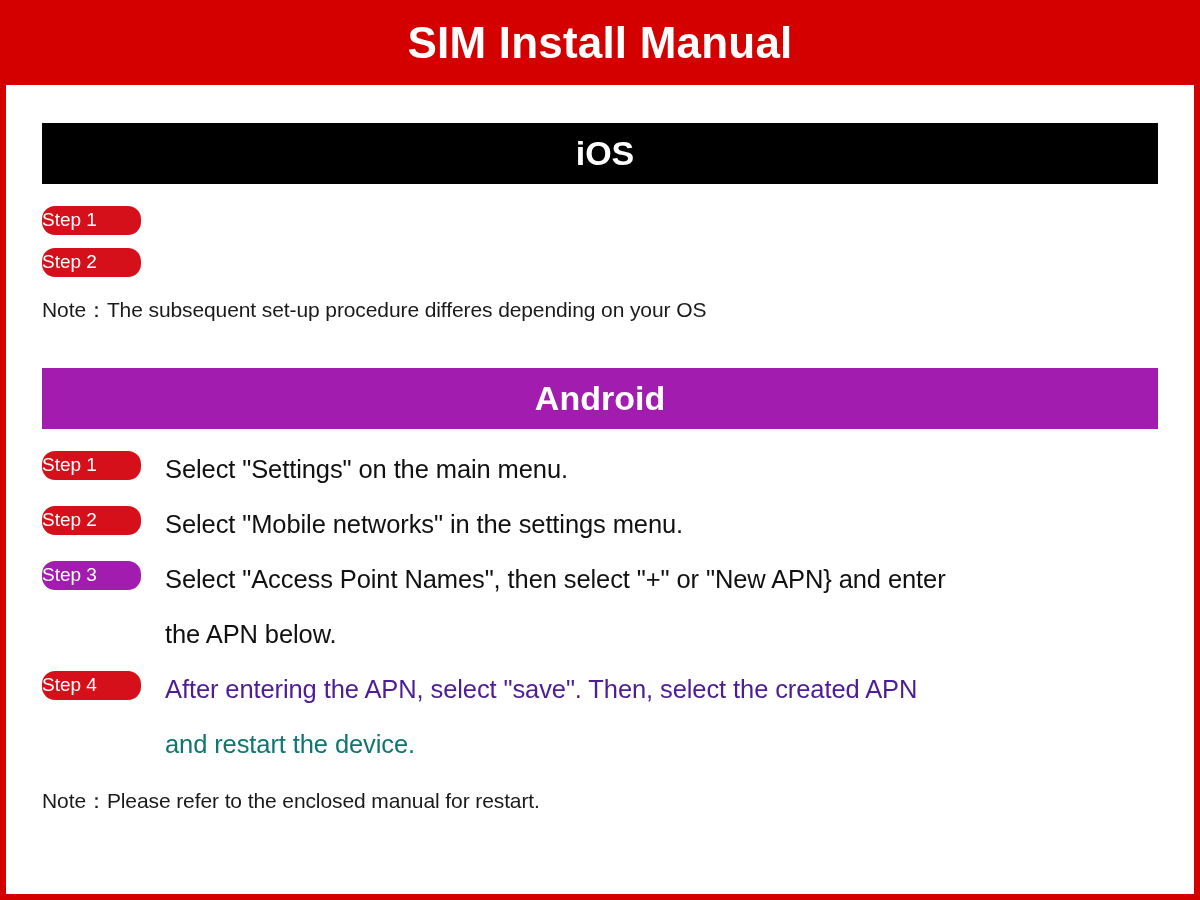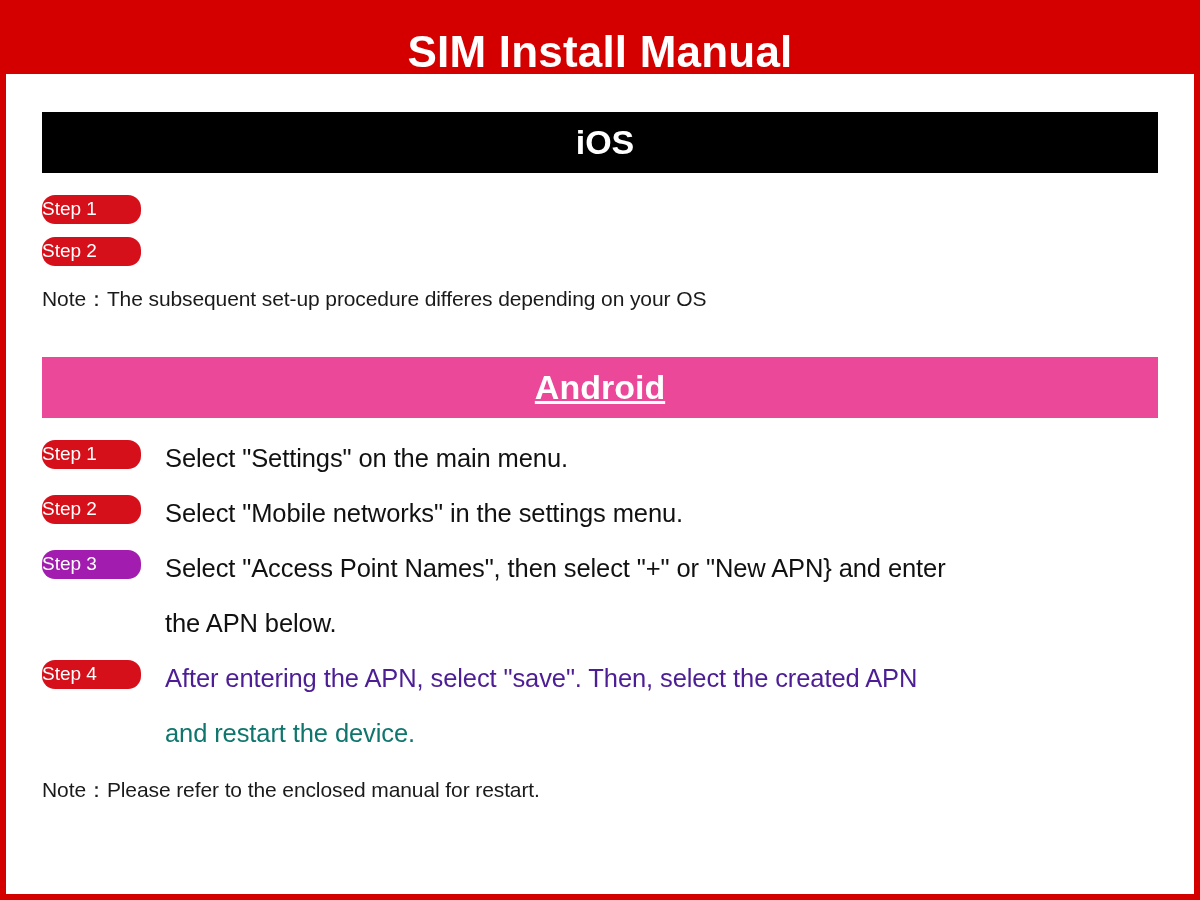--- a/index.html
+++ b/index.html
@@ -26,25 +26,25 @@
     border-right: 6px solid var(--brand, #d40000);
     border-bottom: 6px solid var(--brand, #d40000);
     border-top: 0;
     display: flex;
     flex-direction: column;
   }
 
   
   .title-band {
     flex: 0 0 auto;
-    height: 74px;
+    height: 85px;
     margin: -0px -6px 0 -6px;   
     background: #d40000;
     display: flex;
-    align-items: flex-end;
+    align-items: center;
     justify-content: center;
   }
 
   .title-band h1 {
     color: #ffffff;
     font-size: 44px;
     font-weight: bold;
     letter-spacing: 0.2px;
     line-height: 1;
     text-align: center;
@@ -143,21 +143,21 @@
           <div class="step-row">
             <span class="badge" style="background: rgb(214, 16, 26);">Step 1</span>
           </div>
           <div class="step-row">
             <span class="badge" style="background: rgb(214, 16, 26);">Step 2</span>
           </div>
         </div>
         <div class="note"><span class="note-label">Note</span><span class="note-sep">：</span><span class="note-body">The subsequent set-up procedure differes depending on your OS</span></div>
       </div>
       <div class="section">
-        <div class="section-bar" style="background: #ec4899; text-decoration: underline;">Android</div>
+        <div class="section-bar" style="background: #a21caf;">Android</div>
         <div class="steps">
           <div class="step-row">
             <span class="badge" style="background: rgb(214, 16, 26);">Step 1</span>
             <span class="step-text" style="color: rgb(17, 17, 17);">Select "Settings" on the main menu.</span>
           </div>
           <div class="step-row">
             <span class="badge" style="background: rgb(214, 16, 26);">Step 2</span>
             <span class="step-text" style="color: rgb(17, 17, 17);">Select "Mobile networks" in the settings menu.</span>
           </div>
           <div class="step-row">

